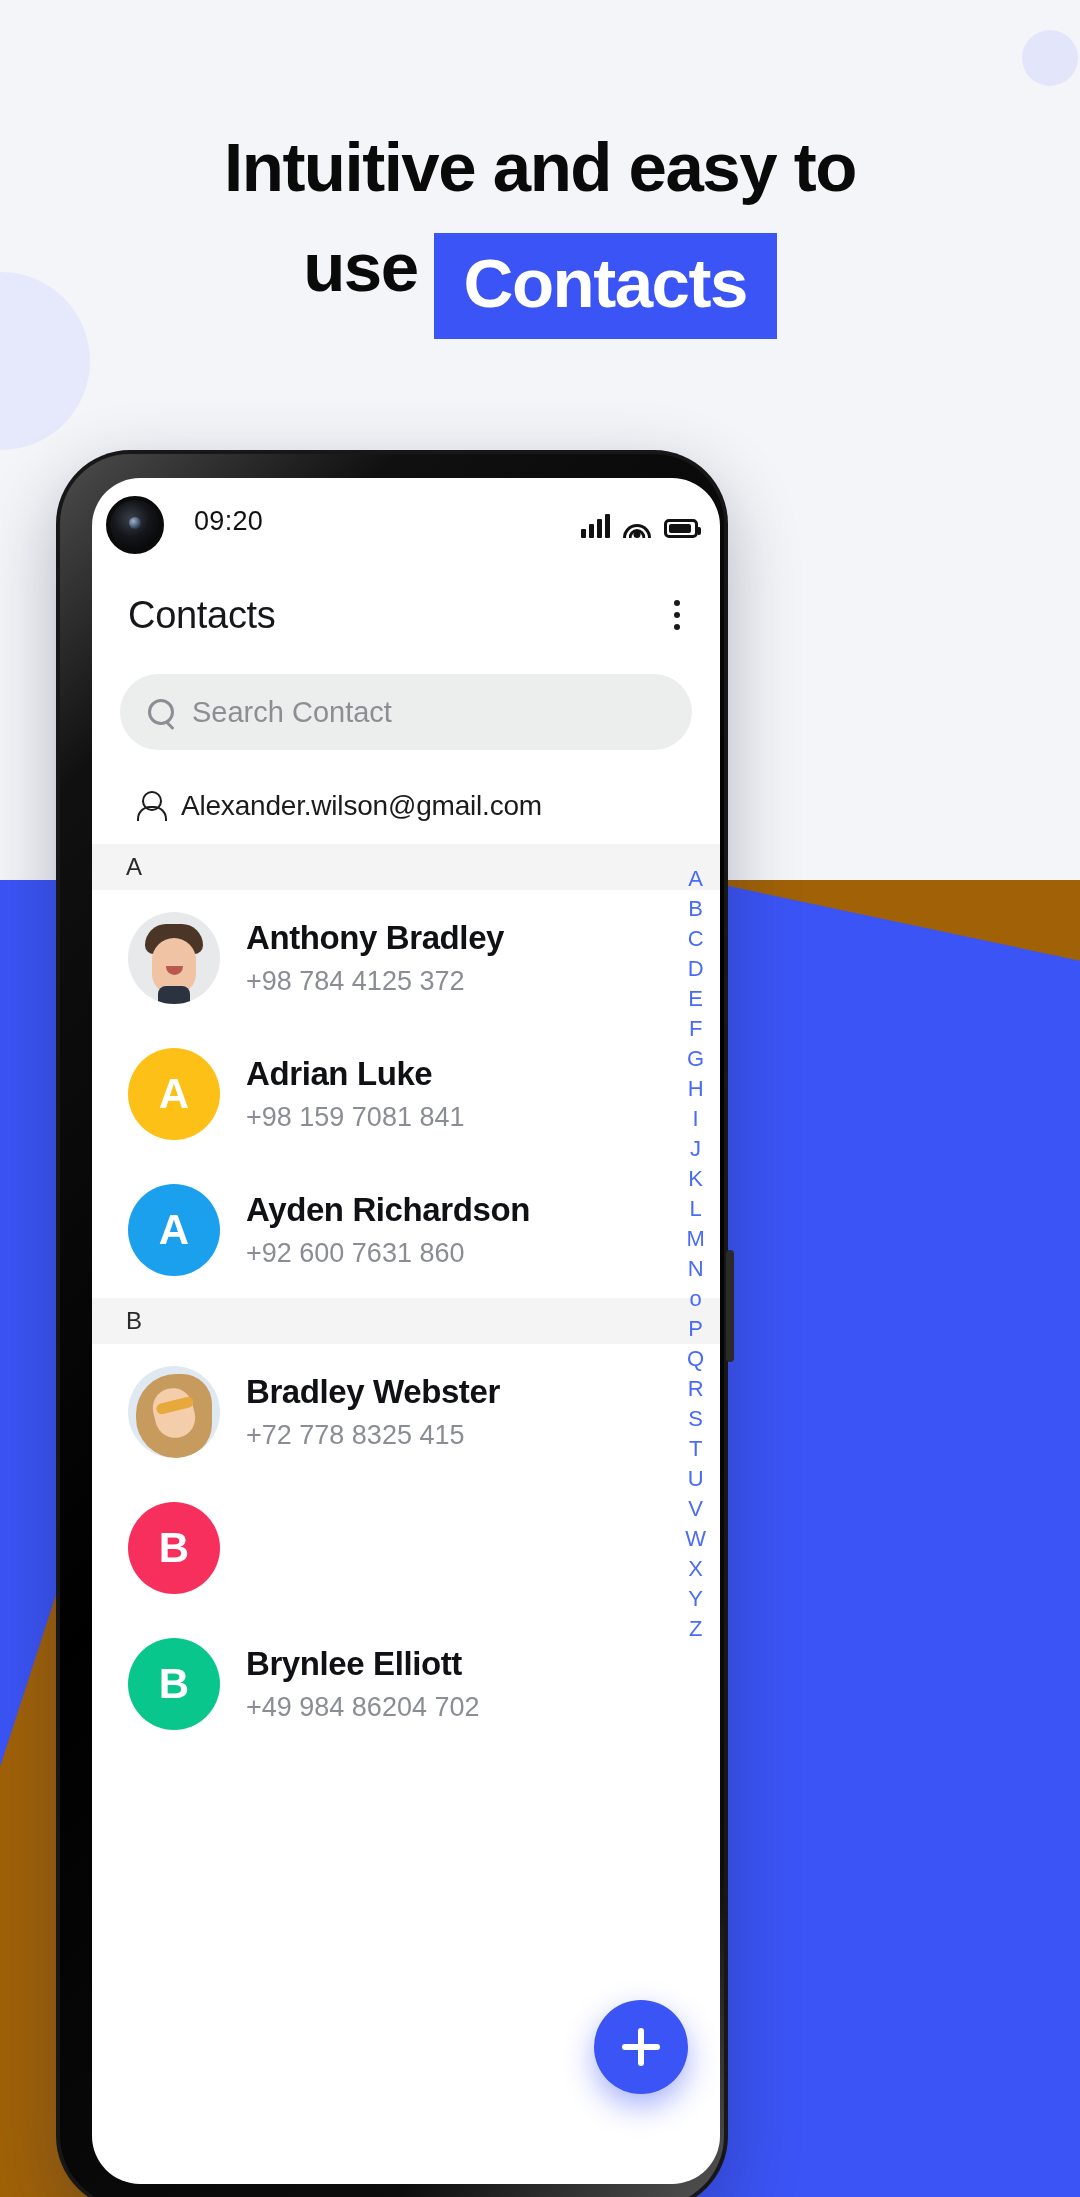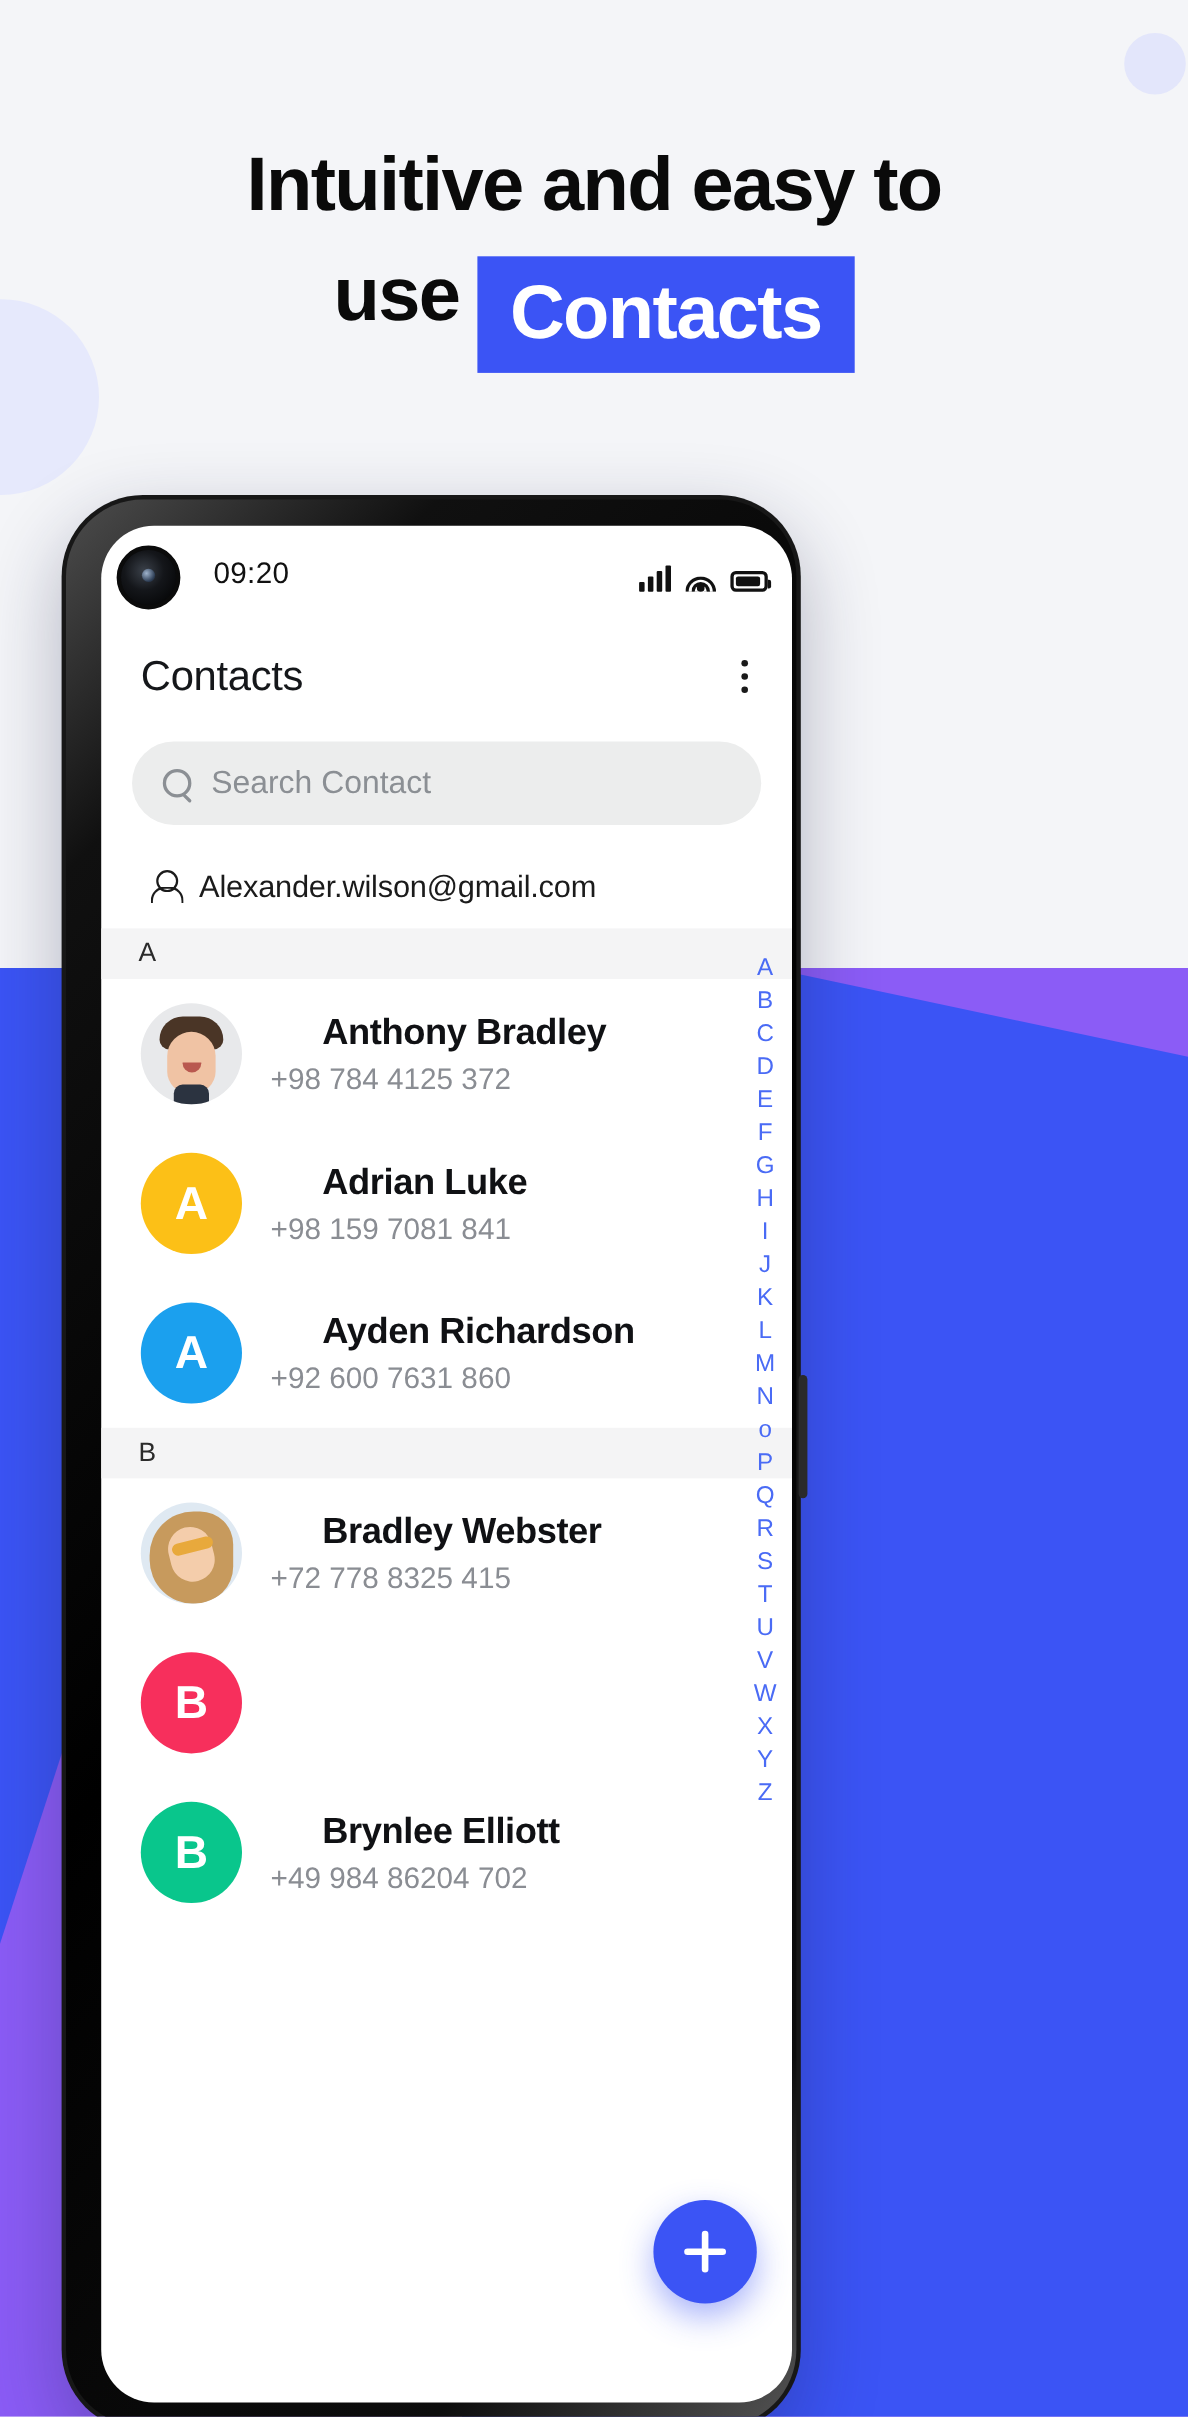--- a/index.html
+++ b/index.html
@@ -5,21 +5,21 @@
   * { box-sizing: border-box; margin: 0; padding: 0; }
   html, body {
     width: 1080px; height: 2197px;
     font-family: "Liberation Sans", sans-serif;
     background: #f4f5f8;
     overflow: hidden;
   }
   #stage {
     position: relative;
     width: 1080px; height: 2197px;
-    background: #8b5cf6;
+    background: #a16207;
     overflow: hidden;
   }
 
   
   .deco-circle-tr {
     position: absolute; top: 30px; left: 1022px;
     width: 56px; height: 56px; border-radius: 50%;
     background: #e3e6fb;
   }
   .deco-circle-left {
@@ -220,21 +220,21 @@
     display: flex; align-items: center; gap: 26px;
     padding: 22px 0 22px 36px;
   }
   .avatar {
     width: 92px; height: 92px; border-radius: 50%;
     flex: none; display: flex; align-items: center; justify-content: center;
     color: #fff; font-size: 42px; font-weight: 600;
     overflow: hidden; position: relative;
   }
   .contact-meta { display: flex; flex-direction: column; gap: 9px; }
-  .contact-name { font-size: 33px; font-weight: 700; color: #101114; letter-spacing: -0.4px; margin-left: 47px; }
+  .contact-name { font-size: 33px; font-weight: 700; color: #101114; letter-spacing: -0.4px; }
   .contact-phone { font-size: 27px; color: #8a8d93; }
 
   
   .photo { background: #e8e9eb; }
   .ph-man::before {
     content: ""; position: absolute; left: 17px; top: 12px;
     width: 58px; height: 30px; border-radius: 29px 29px 12px 12px;
     background: #4a3526;
   }
   .ph-man::after {

